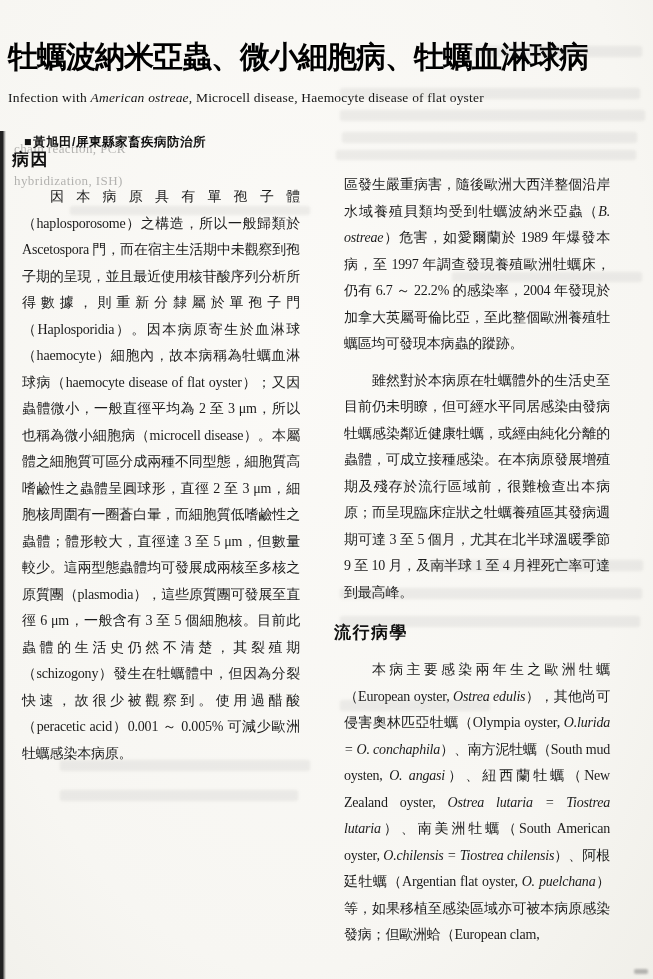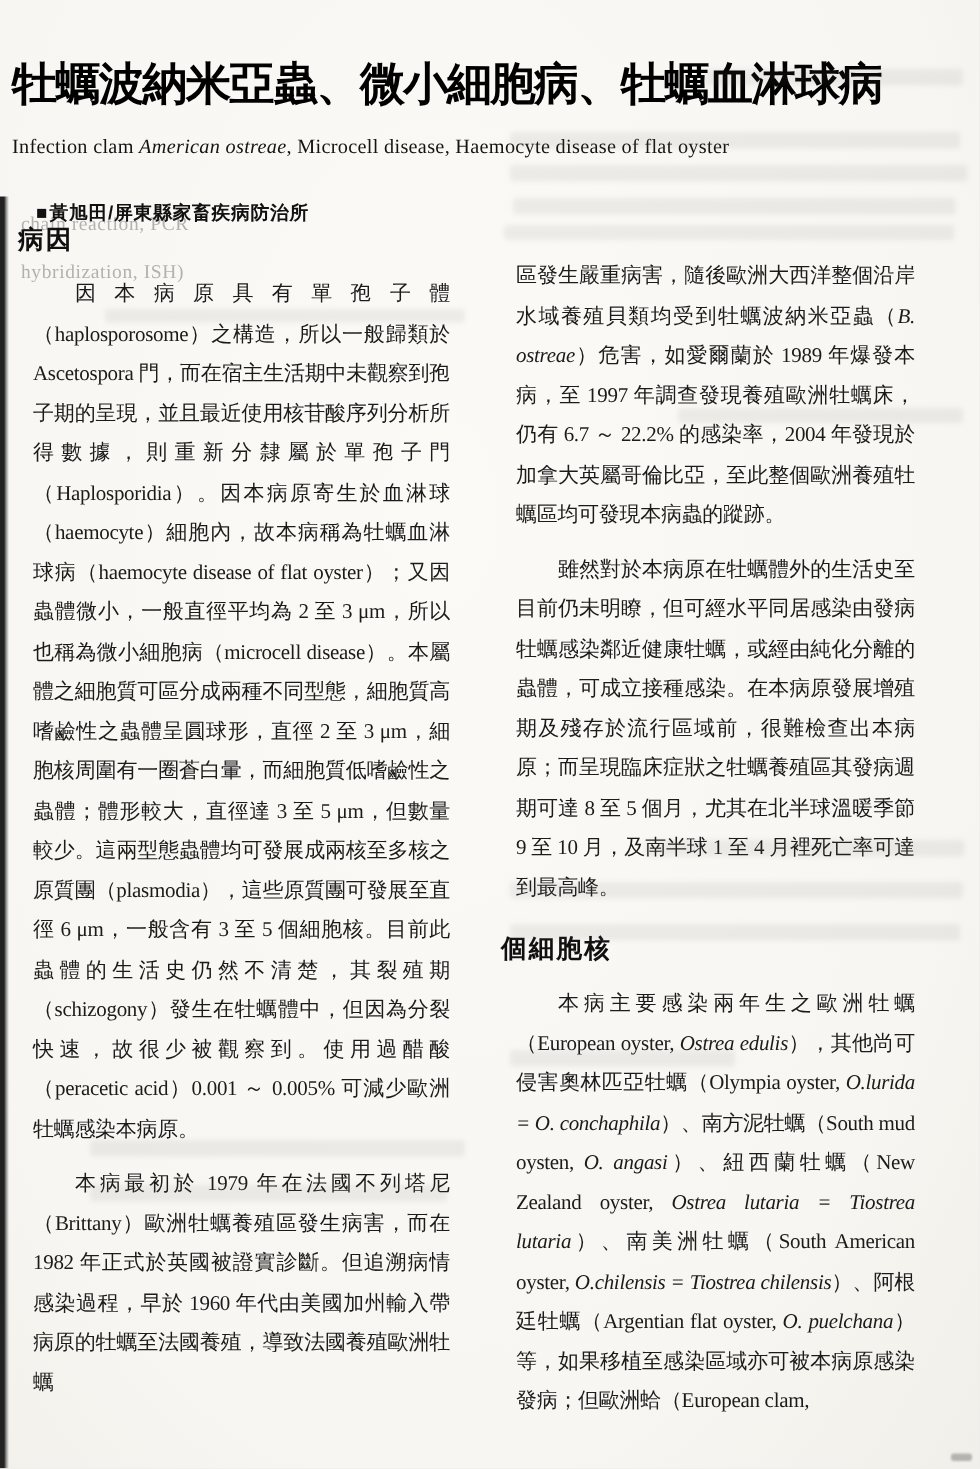--- a/index.html
+++ b/index.html
@@ -105,34 +105,33 @@
 
 <div class="page">
 
   <div class="scan-edge"></div>
 
   <span class="ghost-text ghost-a">chain reaction, PCR</span>
   <span class="ghost-text ghost-b">hybridization, ISH)</span>
 
   <header>
     <h1 class="title">牡蠣波納米亞蟲、微小細胞病、牡蠣血淋球病</h1>
-    <p class="subtitle"><span>Infection clam </span><i>American ostreae</i><span>, Microcell disease, Haemocyte disease of flat oyster</span></p>
+    <p class="subtitle"><span>Infection with </span><i>American ostreae</i><span>, Microcell disease, Haemocyte disease of flat oyster</span></p>
     <p class="author"><span class="marker">■</span><span>黃旭田/屏東縣家畜疾病防治所</span></p>
   </header>
 
   <main class="columns">
     <section class="col col-left">
         <h2 class="sec-heading">病因</h2>
         <p class="para indent"><span>因本病原具有單孢子體（haplosporosome）之構造，所以一般歸類於 Ascetospora 門，而在宿主生活期中未觀察到孢子期的呈現，並且最近使用核苷酸序列分析所得數據，則重新分隸屬於單孢子門（Haplosporidia）。因本病原寄生於血淋球（haemocyte）細胞內，故本病稱為牡蠣血淋球病（haemocyte disease of flat oyster）；又因蟲體微小，一般直徑平均為 2 至 3 μm，所以也稱為微小細胞病（microcell disease）。本屬體之細胞質可區分成兩種不同型態，細胞質高嗜鹼性之蟲體呈圓球形，直徑 2 至 3 μm，細胞核周圍有一圈蒼白暈，而細胞質低嗜鹼性之蟲體；體形較大，直徑達 3 至 5 μm，但數量較少。這兩型態蟲體均可發展成兩核至多核之原質團（plasmodia），這些原質團可發展至直徑 6 μm，一般含有 3 至 5 個細胞核。目前此蟲體的生活史仍然不清楚，其裂殖期（schizogony）發生在牡蠣體中，但因為分裂快速，故很少被觀察到。使用過醋酸（peracetic acid）0.001 ～ 0.005% 可減少歐洲牡蠣感染本病原。</span></p>
-        <p class="para indent"><span>本病最初於 1979 年在法國不列塔尼（Brittany）歐洲牡蠣養殖區發生病害，而在 1982 年正式於英國被證實診斷。但追溯病情感染過程，早於 1960 年代由美國加州輸入帶病原的牡蠣至法國養殖，導致法國養殖歐洲牡蠣</span></p>
       </section>
     <section class="col col-right">
         <p class="para"><span>區發生嚴重病害，隨後歐洲大西洋整個沿岸水域養殖貝類均受到牡蠣波納米亞蟲（</span><i>B. ostreae</i><span>）危害，如愛爾蘭於 1989 年爆發本病，至 1997 年調查發現養殖歐洲牡蠣床，仍有 6.7 ～ 22.2% 的感染率，2004 年發現於加拿大英屬哥倫比亞，至此整個歐洲養殖牡蠣區均可發現本病蟲的蹤跡。</span></p>
-        <p class="para indent"><span>雖然對於本病原在牡蠣體外的生活史至目前仍未明瞭，但可經水平同居感染由發病牡蠣感染鄰近健康牡蠣，或經由純化分離的蟲體，可成立接種感染。在本病原發展增殖期及殘存於流行區域前，很難檢查出本病原；而呈現臨床症狀之牡蠣養殖區其發病週期可達 8 至 5 個月，尤其在北半球溫暖季節 9 至 10 月，及南半球 1 至 4 月裡死亡率可達到最高峰。</span></p>
-        <h2 class="sec-heading">個細胞核</h2>
+        <p class="para indent"><span>雖然對於本病原在牡蠣體外的生活史至目前仍未明瞭，但可經水平同居感染由發病牡蠣感染鄰近健康牡蠣，或經由純化分離的蟲體，可成立接種感染。在本病原發展增殖期及殘存於流行區域前，很難檢查出本病原；而呈現臨床症狀之牡蠣養殖區其發病週期可達 3 至 5 個月，尤其在北半球溫暖季節 9 至 10 月，及南半球 1 至 4 月裡死亡率可達到最高峰。</span></p>
+        <h2 class="sec-heading">流行病學</h2>
         <p class="para indent"><span>本病主要感染兩年生之歐洲牡蠣（European oyster, </span><i>Ostrea edulis</i><span>），其他尚可侵害奧林匹亞牡蠣（Olympia oyster, </span><i>O.lurida = O. conchaphila</i><span>）、南方泥牡蠣（South mud oysten, </span><i>O. angasi</i><span>）、紐西蘭牡蠣（New Zealand oyster, </span><i>Ostrea lutaria = Tiostrea lutaria</i><span>）、南美洲牡蠣（South American oyster, </span><i>O.chilensis = Tiostrea chilensis</i><span>）、阿根廷牡蠣（Argentian flat oyster, </span><i>O. puelchana</i><span>）等，如果移植至感染區域亦可被本病原感染發病；但歐洲蛤（European clam,</span></p>
       </section>
   </main>
 
   <div class="gbar g1"></div>
   <div class="gbar g2"></div>
   <div class="gbar g3"></div>
   <div class="gbar g4"></div>
   <div class="gbar g5"></div>
   <div class="gbar g6"></div>

